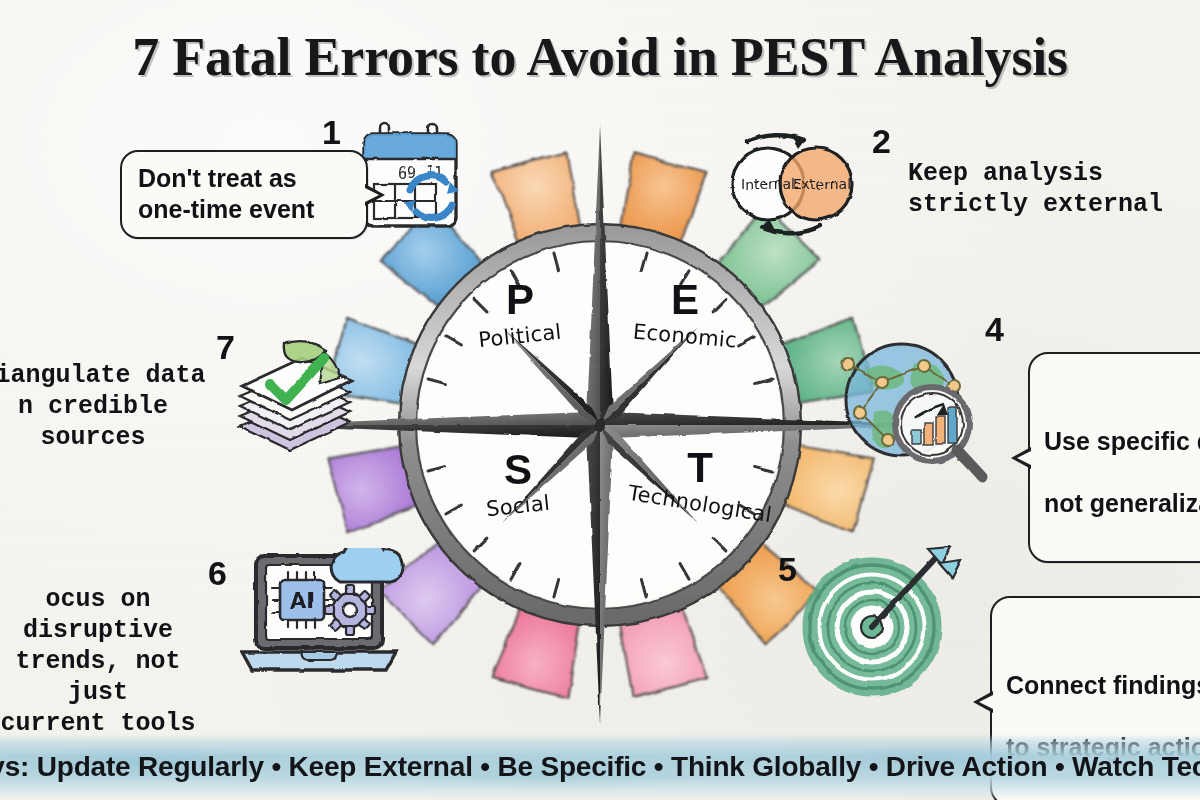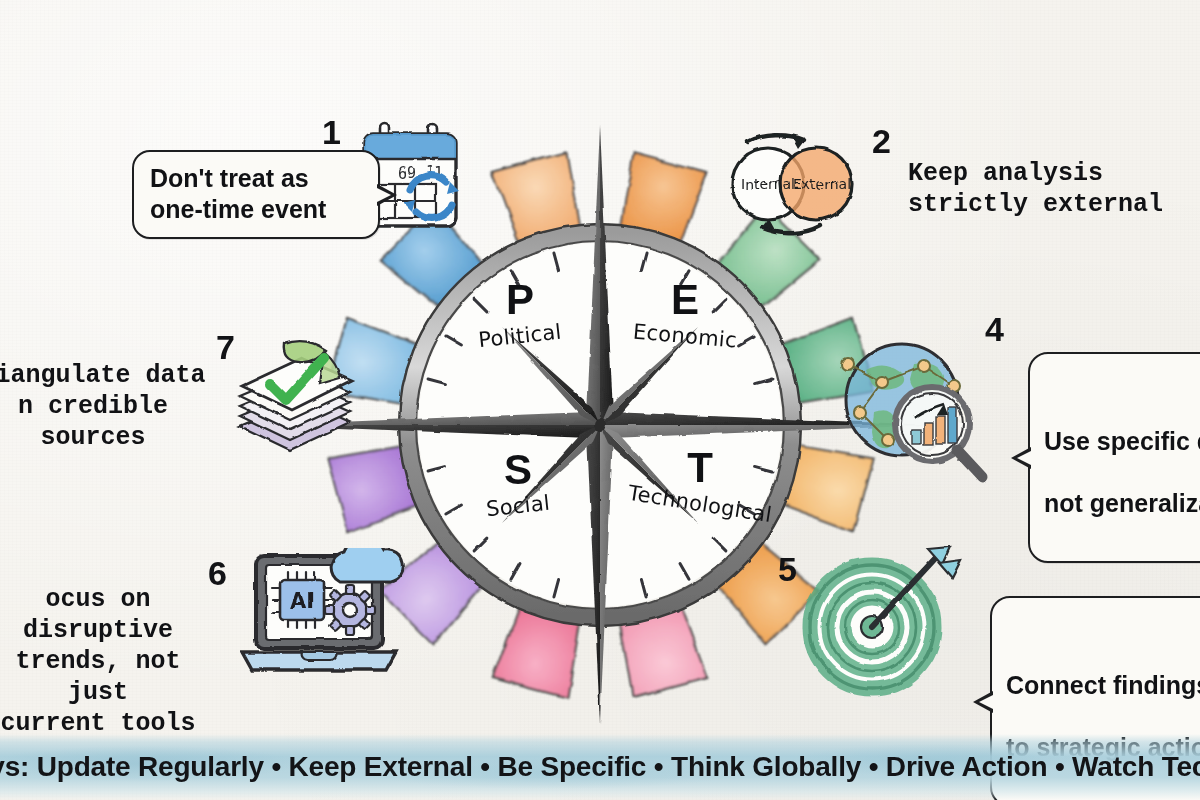--- a/index.html
+++ b/index.html
@@ -206,20 +206,21 @@
     color: #131417;
     white-space: nowrap;
     letter-spacing: -.2px;
   }
 </style>
 </head>
 <body>
 
 <div id="poster">
 
+  <div id="title">7 Fatal Errors to Avoid in PEST Analysis</div>
 
   <div id="compass-stage">
     <svg id="compass-svg" viewBox="0 0 670 620">
       <defs>
         <filter id="pencil" x="-20%" y="-20%" width="140%" height="140%">
           <feTurbulence type="fractalNoise" baseFrequency="0.045" numOctaves="4" seed="7" result="n"></feTurbulence>
           <feDisplacementMap in="SourceGraphic" in2="n" scale="3.2" xChannelSelector="R" yChannelSelector="G"></feDisplacementMap>
         </filter>
         <filter id="wash" x="-25%" y="-25%" width="150%" height="150%">
           <feTurbulence type="fractalNoise" baseFrequency="0.02 0.03" numOctaves="3" seed="3" result="n2"></feTurbulence>
@@ -404,21 +405,21 @@
       <div class="dial-letter">S</div>
       <div class="dial-word">Social</div>
     </div>
     <div class="dial-label" id="lbl-t">
       <div class="dial-letter">T</div>
       <div class="dial-word">Technological</div>
     </div>
   </div>
 
   <div class="num" style="left:322px; top:115px;">1</div>
-  <div class="callout" style="left:132px; top:150px; width:248px;">
+  <div class="callout" style="left:120px; top:150px; width:248px;">
     <div class="bubble">Don't treat as
 one-time event<span class="tail tail-r"></span></div>
   </div>
 
   <div class="icon-box" style="left:352px; top:120px; width:120px; height:130px;">
     <svg viewBox="0 0 120 130" width="120" height="130">
       <g filter="url(#pencil)">
 
         <rect x="28" y="4" width="9" height="20" rx="4.5" fill="#fff" stroke="#2a2b2d" stroke-width="2.6"></rect>
         <rect x="76" y="4" width="9" height="20" rx="4.5" fill="#fff" stroke="#2a2b2d" stroke-width="2.6"></rect>

